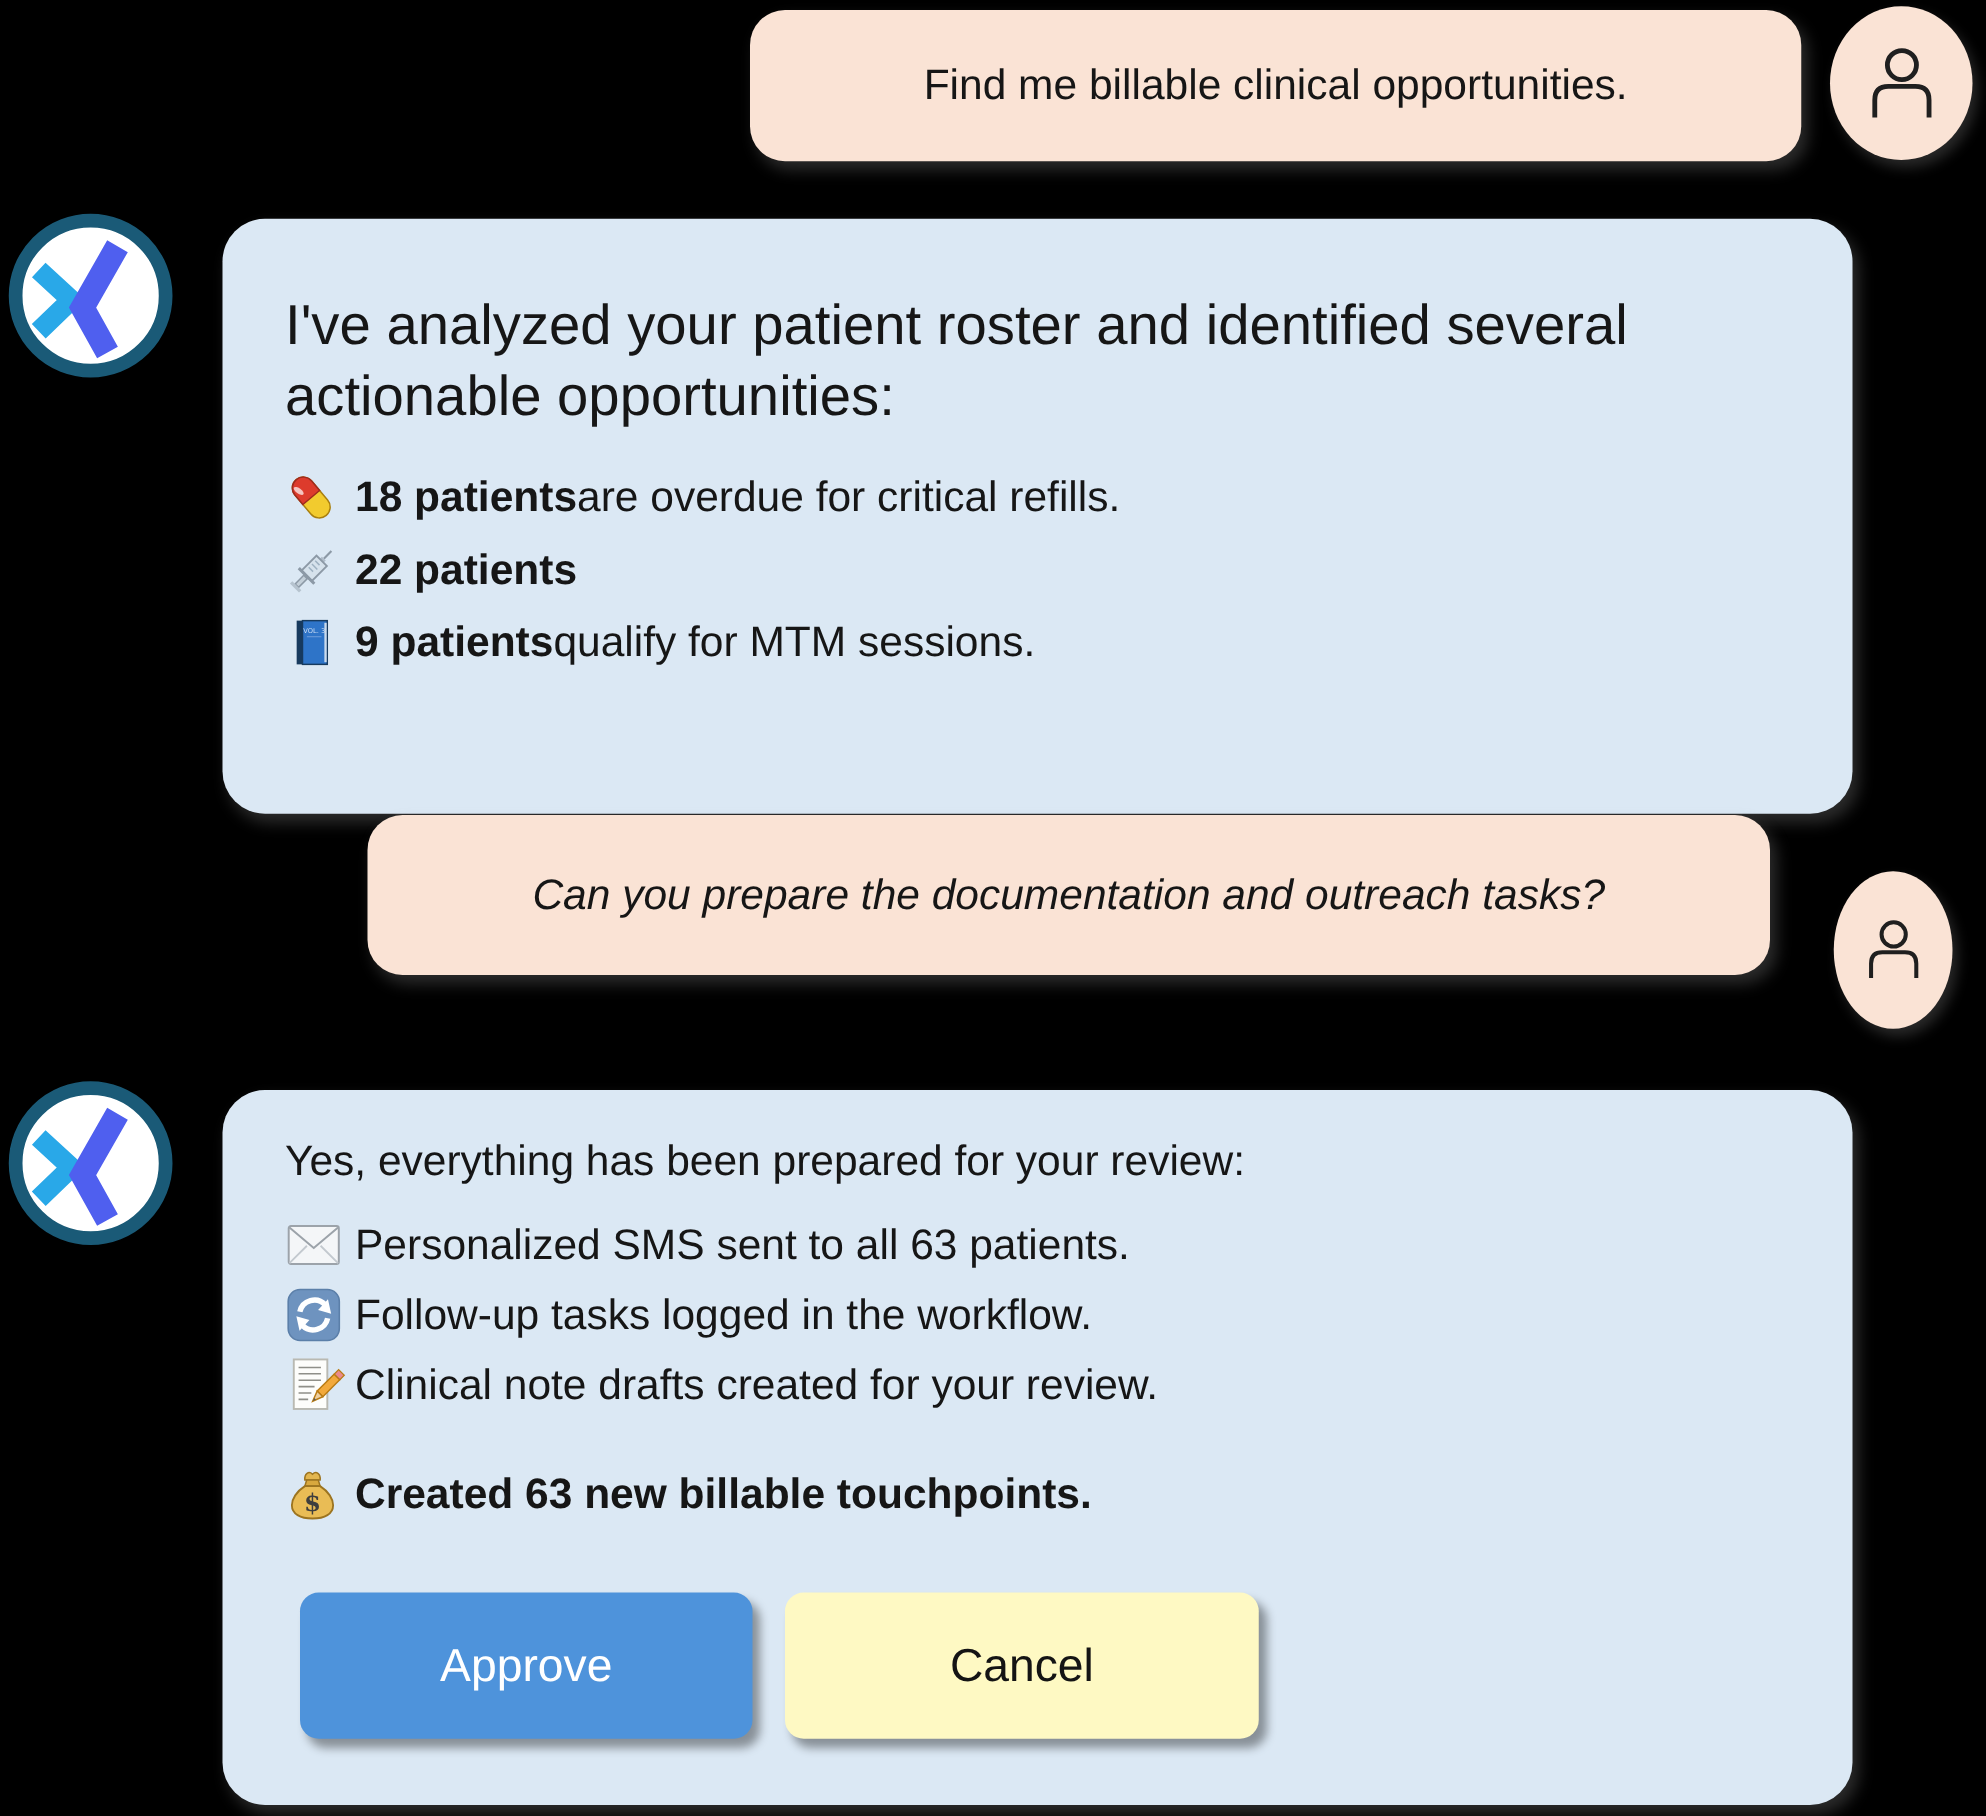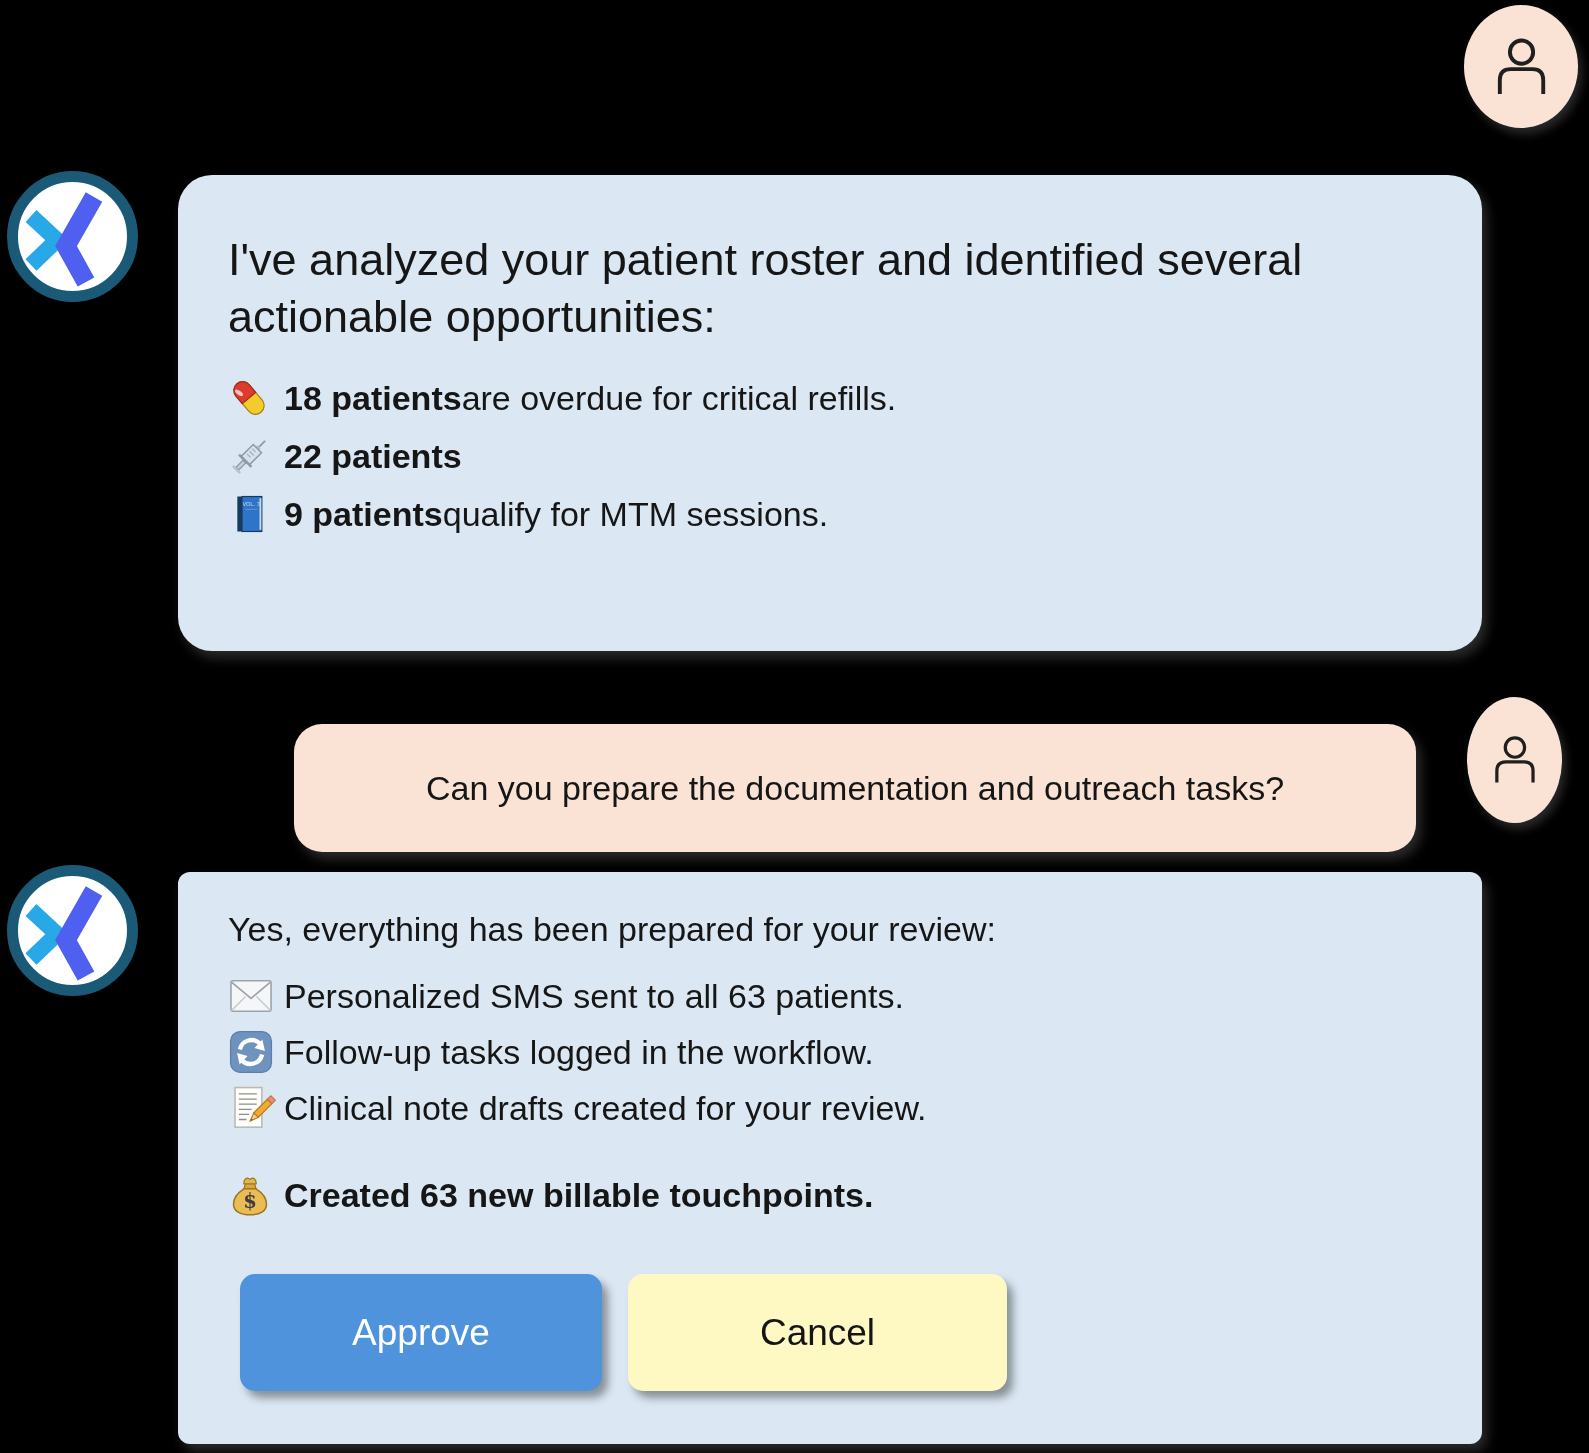--- a/index.html
+++ b/index.html
@@ -11,22 +11,22 @@
   
   .bubble{box-sizing:border-box;box-shadow:5px 7px 12px rgba(135,135,135,.32);}
   .user-bubble{
     background:#FAE3D5;border-radius:28px;
     display:flex;align-items:center;justify-content:center;
     font-size:34px;white-space:nowrap;
   }
   .assistant-bubble{background:#DBE8F4;border-radius:34px;}
   #user-bubble-1{left:600px;top:8px;width:841px;height:121px;}
   #assistant-bubble-1{left:178px;top:175px;width:1304px;height:476px;padding:56px 50px 0 50px;}
-  #user-bubble-2{left:294px;top:724px;width:1122px;height:128px;}
-  #assistant-bubble-2{left:178px;top:872px;width:1304px;height:572px;padding:28px 50px 0 50px;border-radius:12px;}
+  #user-bubble-2{left:294px;top:652px;width:1122px;height:128px;font-style:italic;}
+  #assistant-bubble-2{left:178px;top:872px;width:1304px;height:572px;padding:28px 50px 0 50px;}
   
   .avatar{
     background:#FAE3D5;border-radius:50%;
     display:flex;align-items:center;justify-content:center;
     box-shadow:4px 6px 10px rgba(135,135,135,.3);
   }
   #user-avatar-1{left:1464px;top:5px;width:114px;height:123px;}
   #user-avatar-2{left:1467px;top:697px;width:95px;height:126px;}
   .avatar svg{width:68%;height:68%;}
   .logo{width:135px;height:135px;}
@@ -52,20 +52,23 @@
     box-shadow:6px 7px 8px rgba(0,0,0,.38);
   }
   .btn-approve{width:362px;background:#4E93DB;color:#FFFFFF;}
   .btn-cancel{width:379px;background:#fef9c3;color:#141414;}
 </style>
 </head>
 <body>
 
 <div class="canvas">
 
+  <div class="abs bubble user-bubble" id="user-bubble-1">
+    <span>Find me billable clinical opportunities.</span>
+  </div>
   <div class="abs avatar" id="user-avatar-1">
     <svg viewBox="0 0 100 100">
       <circle cx="51" cy="31" r="15" fill="none" stroke="#1f1f1f" stroke-width="5"></circle>
       <path d="M23,85 L23,67 Q23,53 37,53 L65,53 Q79,53 79,67 L79,85" fill="none" stroke="#1f1f1f" stroke-width="5"></path>
     </svg>
   </div>
 
   <div class="abs logo" id="assistant-logo-1">
     <svg viewBox="0 0 135 135">
       <circle cx="67.5" cy="67.5" r="60" fill="#ffffff" stroke="#1A5A77" stroke-width="11"></circle>

